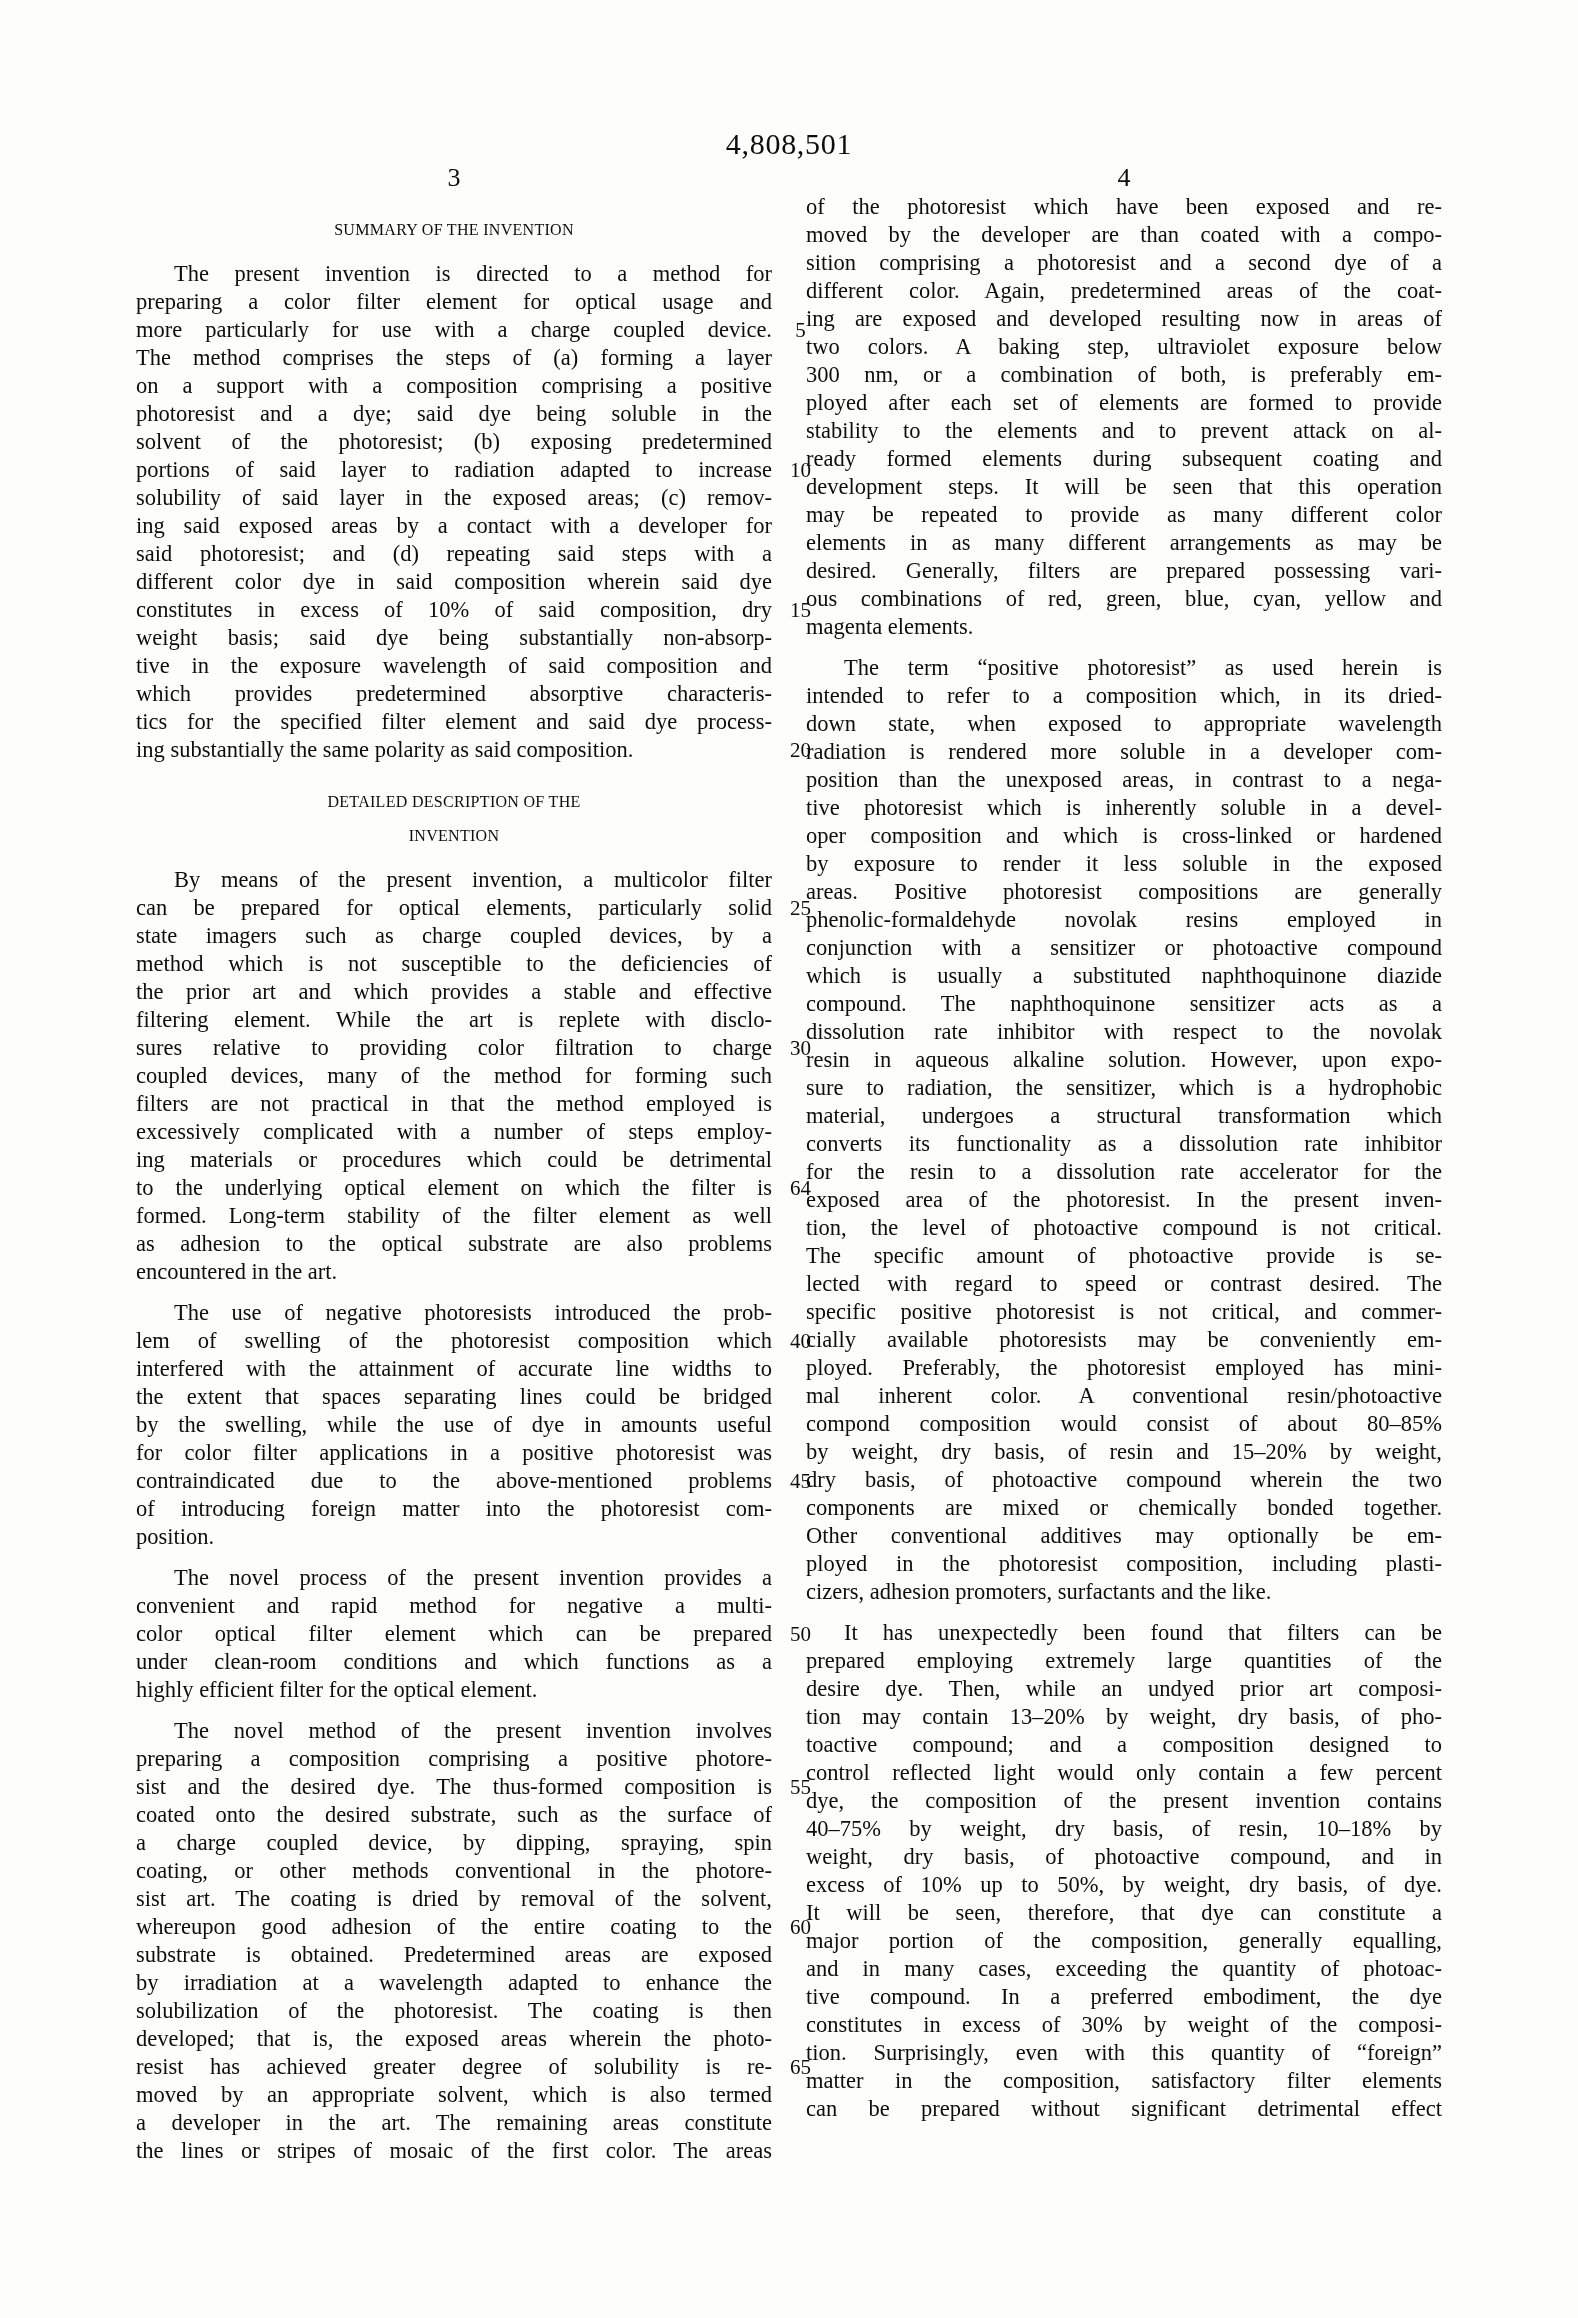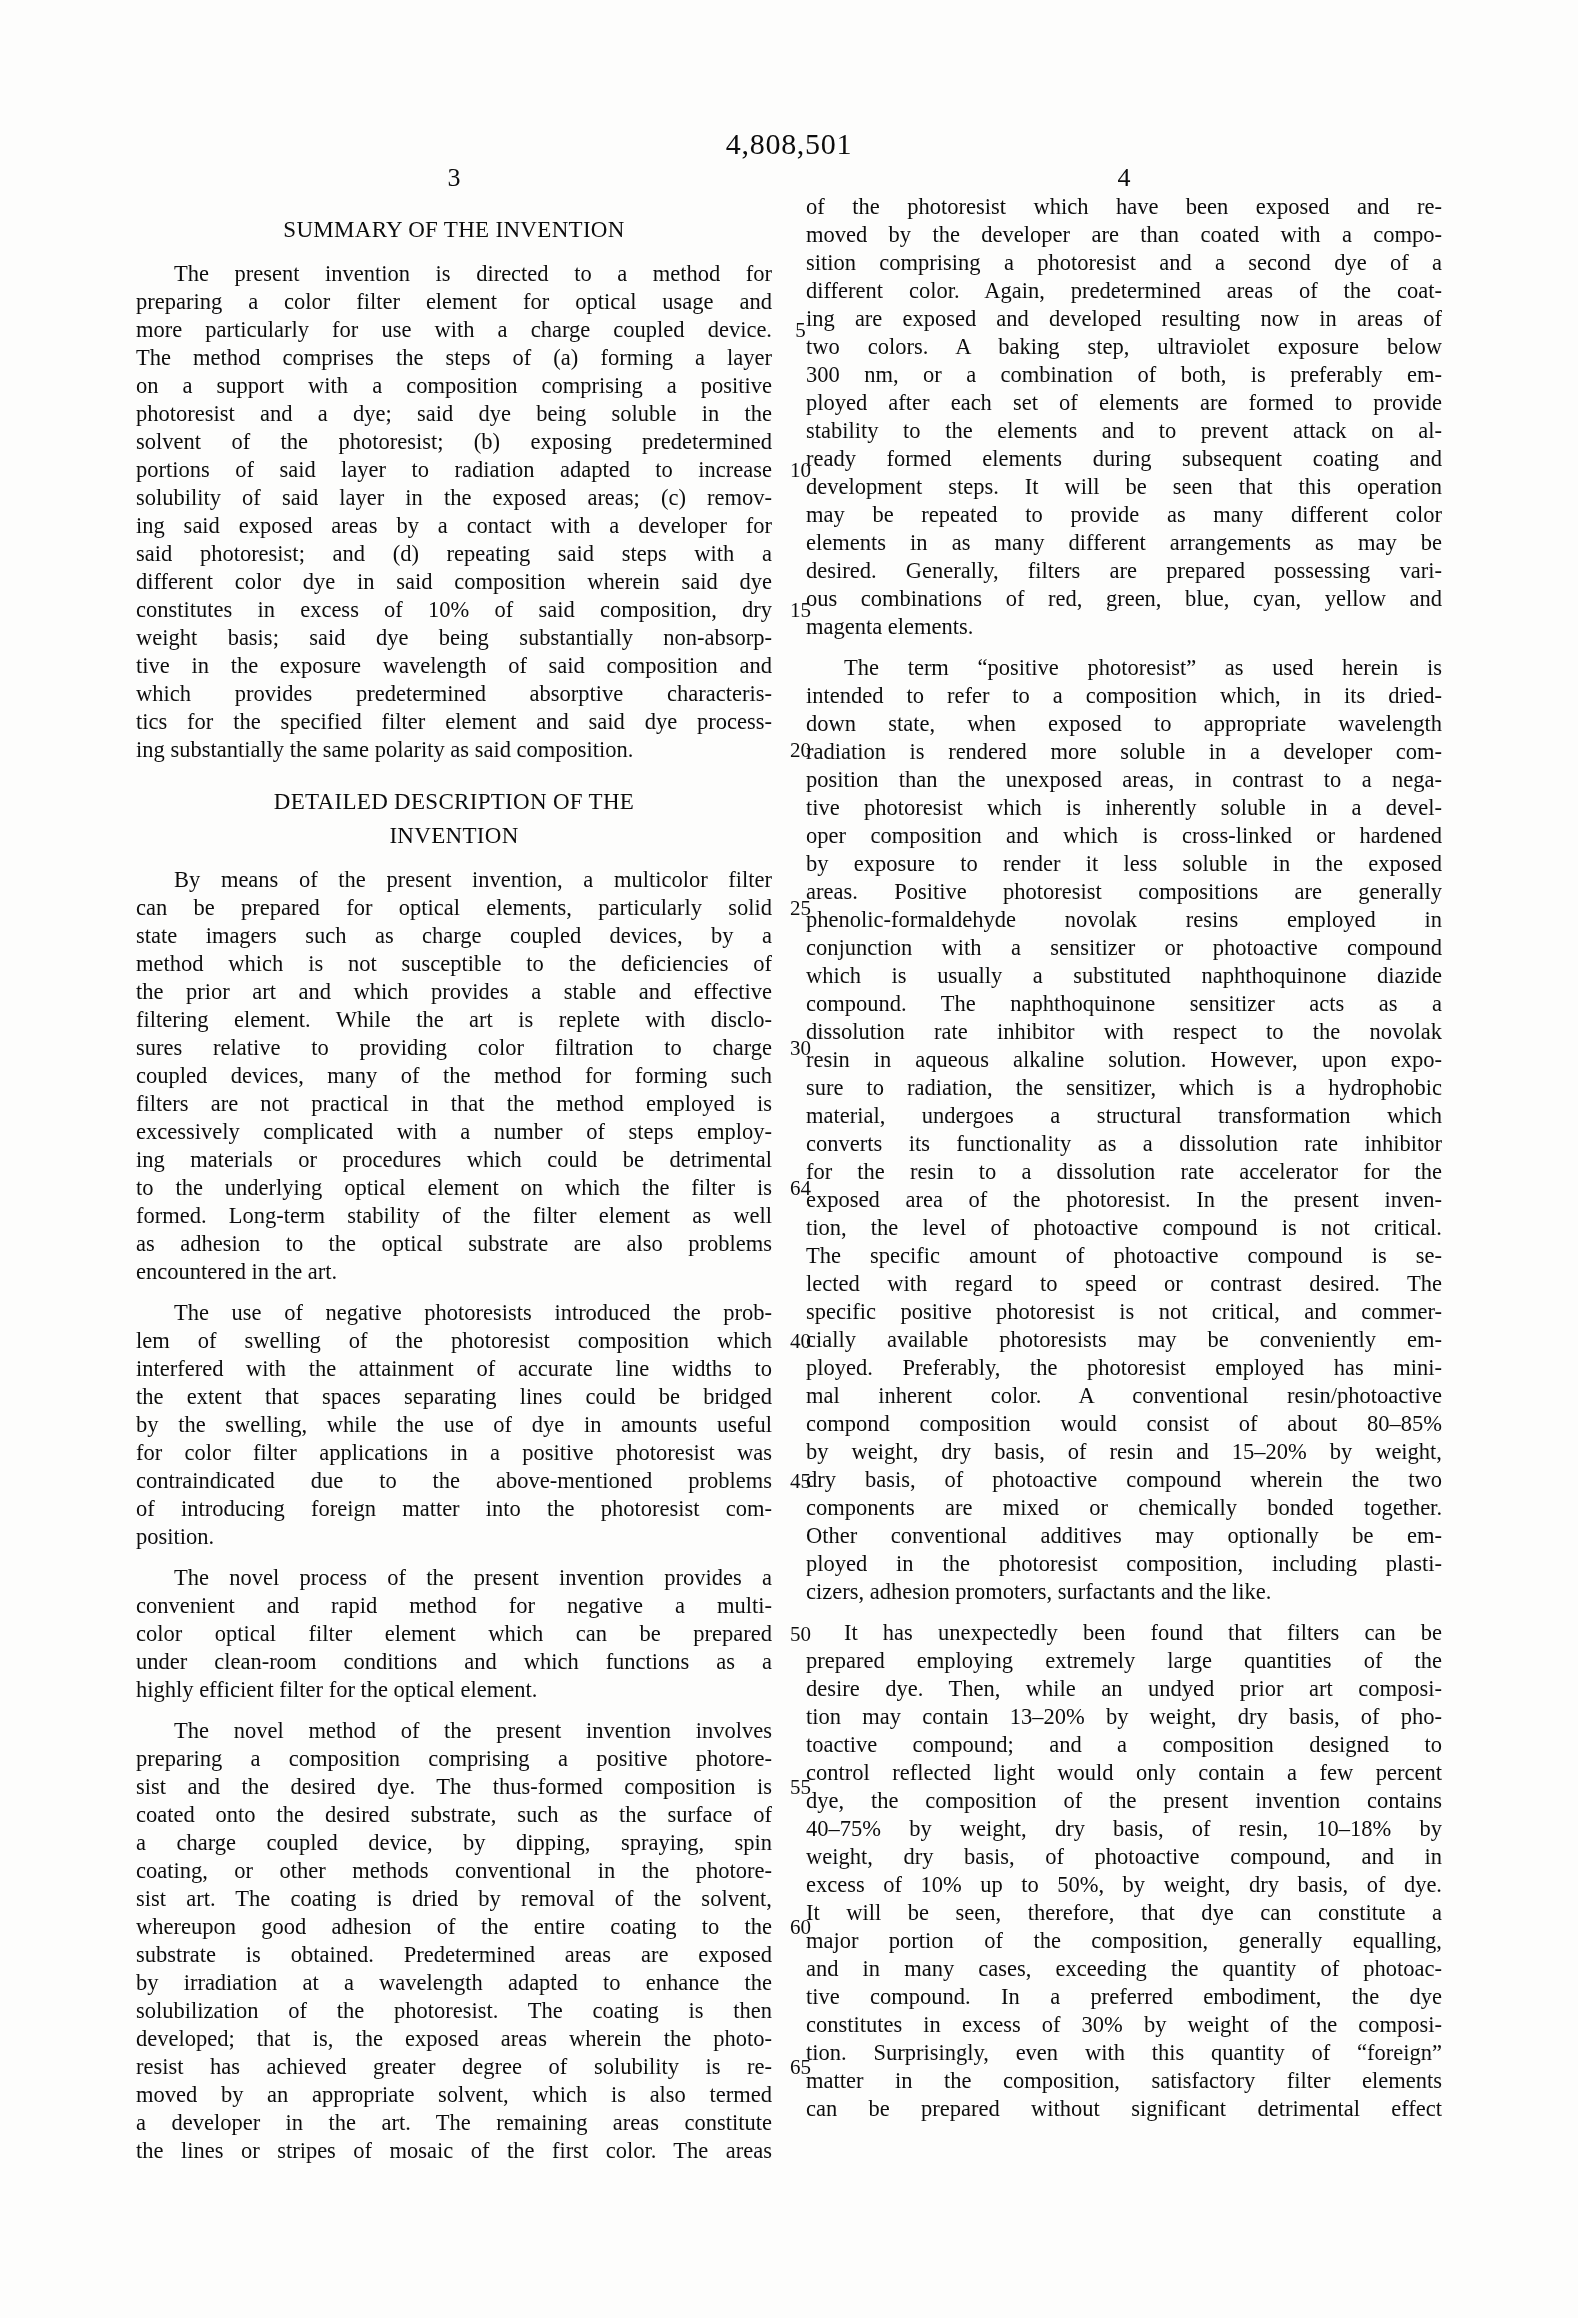--- a/index.html
+++ b/index.html
@@ -50,21 +50,21 @@
   .line-num {
     position: absolute;
     right: -49px; top: 0;
     width: 41px;
     font-size: 21px;
     text-align: center;
     text-align-last: center;
     text-indent: 0;
   }
   .heading {
-    font-size: 23px;
+    font-size: 16px;
     line-height: 34px;
     text-align: left;
     text-align-last: center;
     margin: 20.4px 0 9.5px 0;
     letter-spacing: 0.3px;
   }
 </style>
 </head>
 <body>
 
@@ -189,21 +189,21 @@
           <div class="line">which is usually a substituted naphthoquinone diazide</div>
           <div class="line">compound. The naphthoquinone sensitizer acts as a</div>
           <div class="line">dissolution rate inhibitor with respect to the novolak</div>
           <div class="line">resin in aqueous alkaline solution. However, upon expo-</div>
           <div class="line">sure to radiation, the sensitizer, which is a hydrophobic</div>
           <div class="line">material, undergoes a structural transformation which</div>
           <div class="line">converts its functionality as a dissolution rate inhibitor</div>
           <div class="line">for the resin to a dissolution rate accelerator for the</div>
           <div class="line">exposed area of the photoresist. In the present inven-</div>
           <div class="line">tion, the level of photoactive compound is not critical.</div>
-          <div class="line">The specific amount of photoactive compound is se-</div>
+          <div class="line">The specific amount of photoactive provide is se-</div>
           <div class="line">lected with regard to speed or contrast desired. The</div>
           <div class="line">specific positive photoresist is not critical, and commer-</div>
           <div class="line">cially available photoresists may be conveniently em-</div>
           <div class="line">ployed. Preferably, the photoresist employed has mini-</div>
           <div class="line">mal inherent color. A conventional resin/photoactive</div>
           <div class="line">compond composition would consist of about 80–85%</div>
           <div class="line">by weight, dry basis, of resin and 15–20% by weight,</div>
           <div class="line">dry basis, of photoactive compound wherein the two</div>
           <div class="line">components are mixed or chemically bonded together.</div>
           <div class="line">Other conventional additives may optionally be em-</div>

